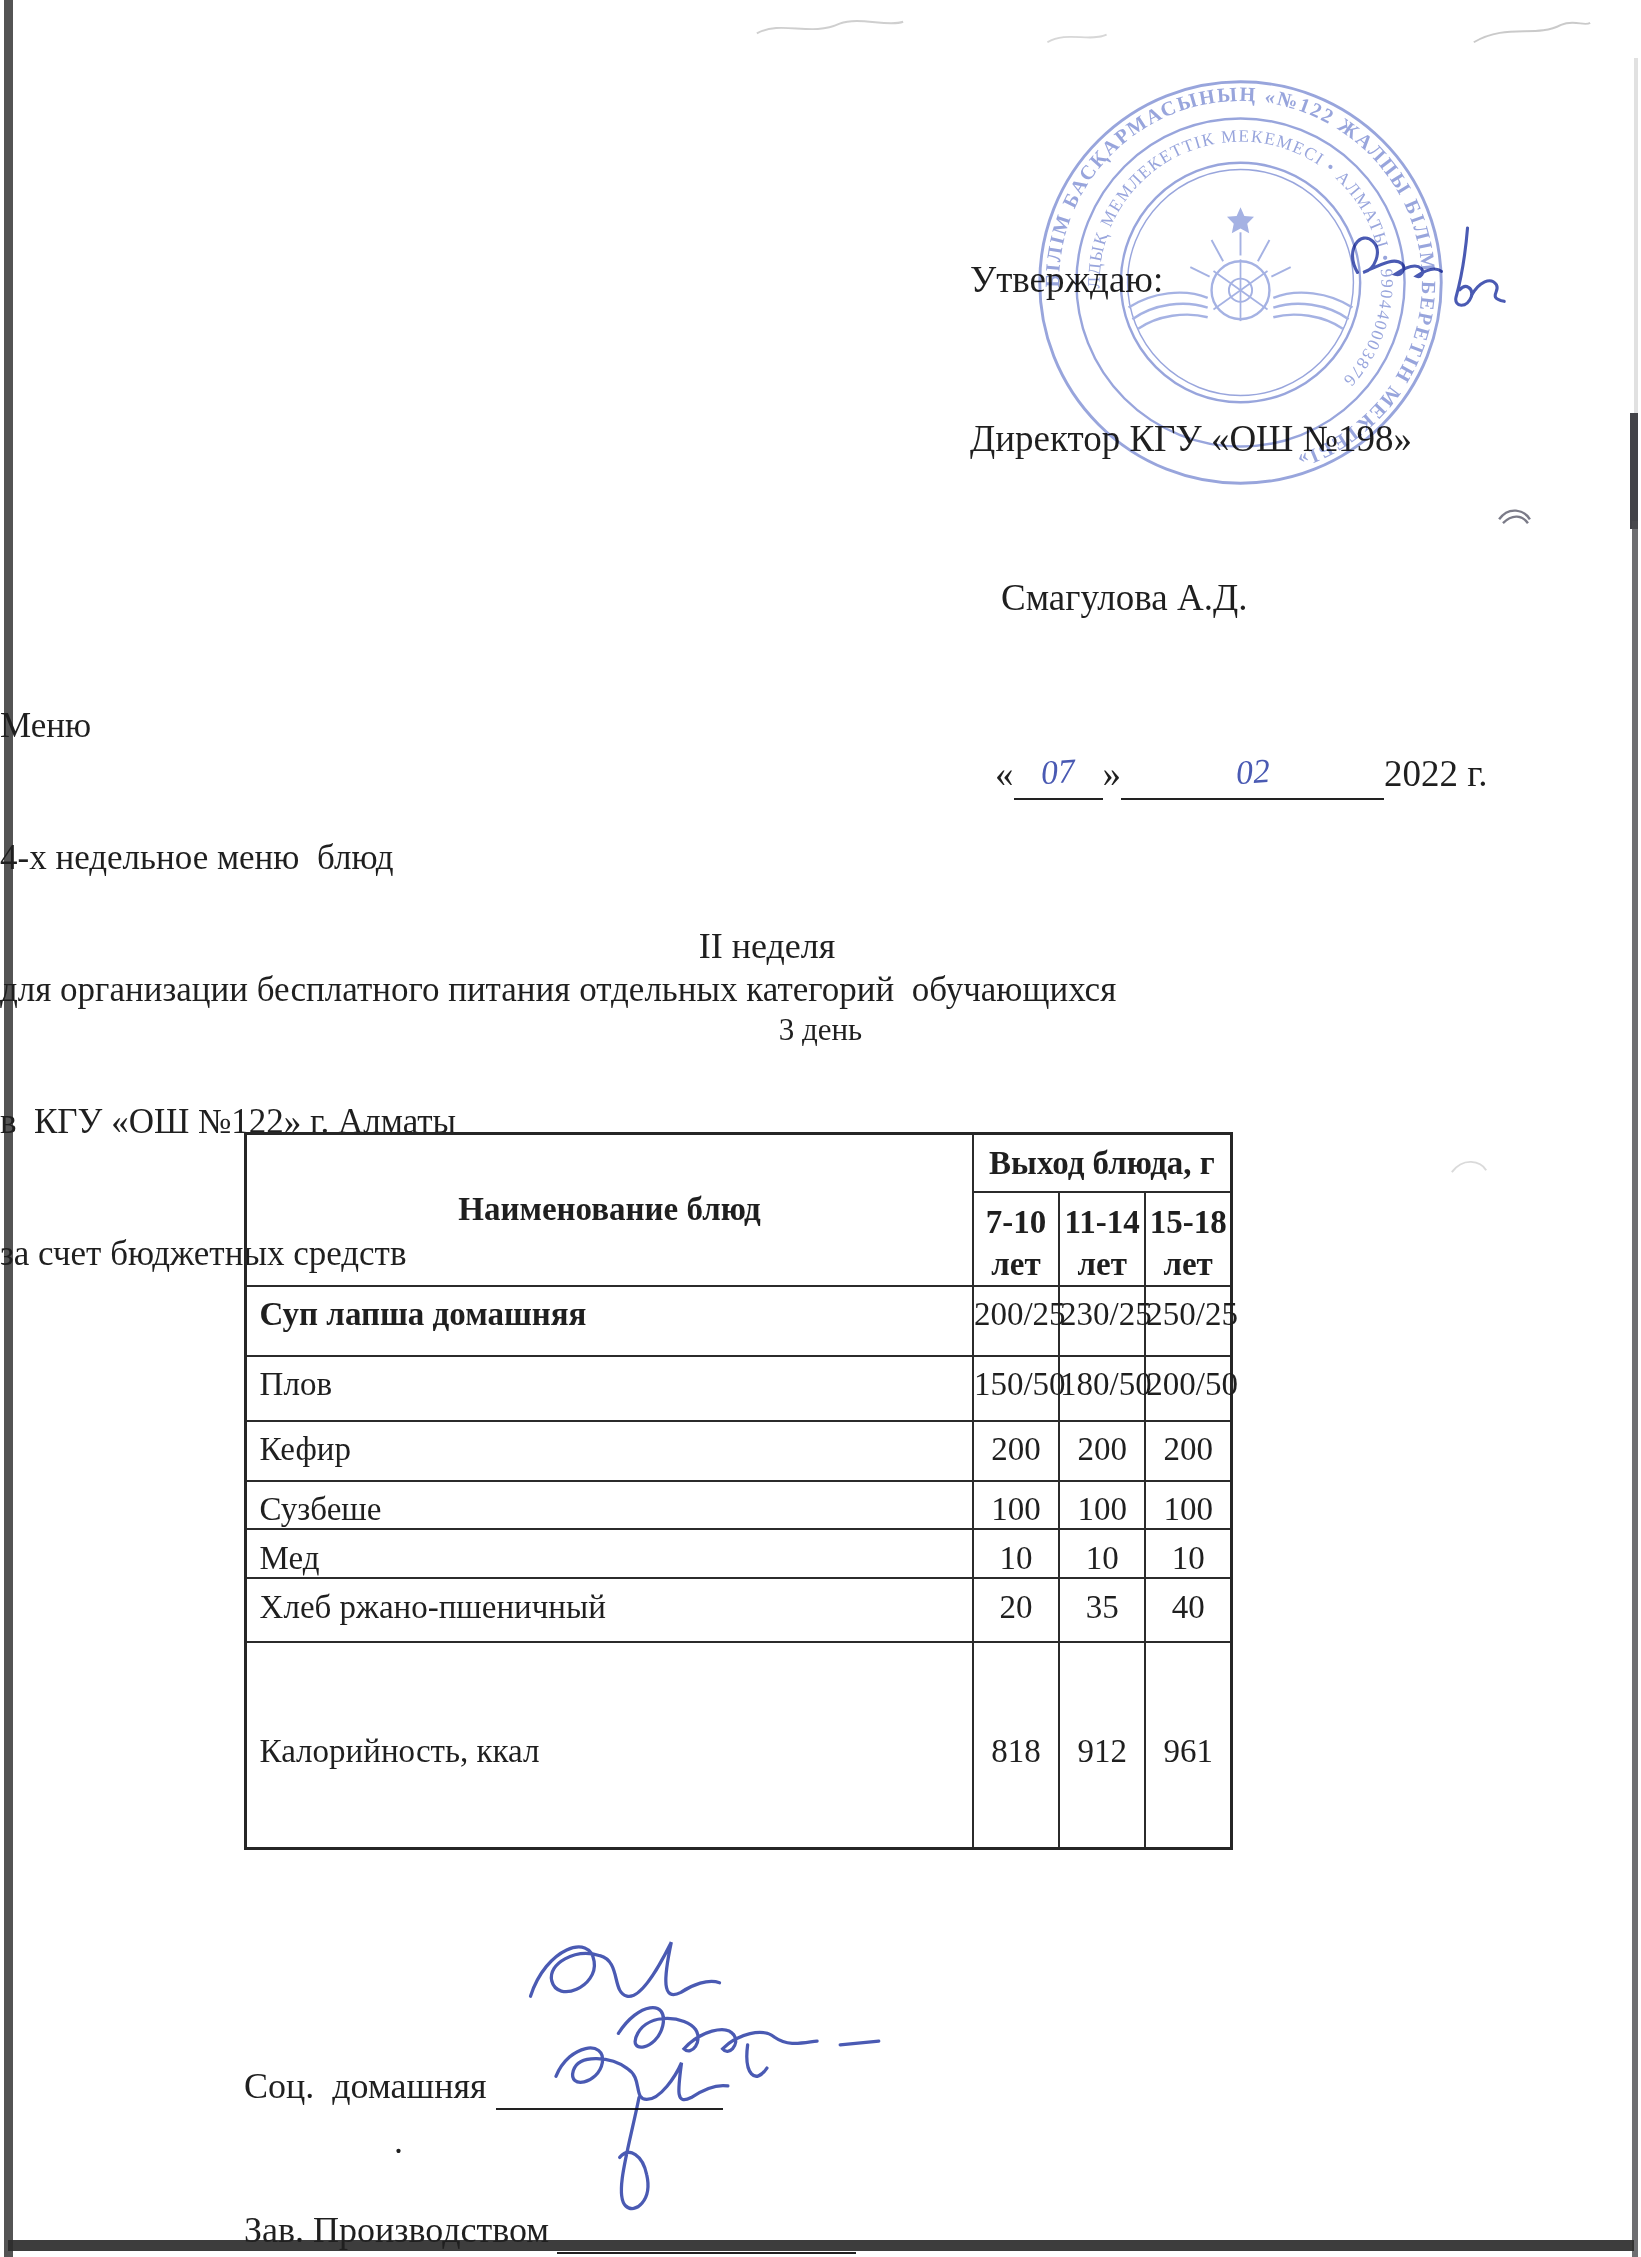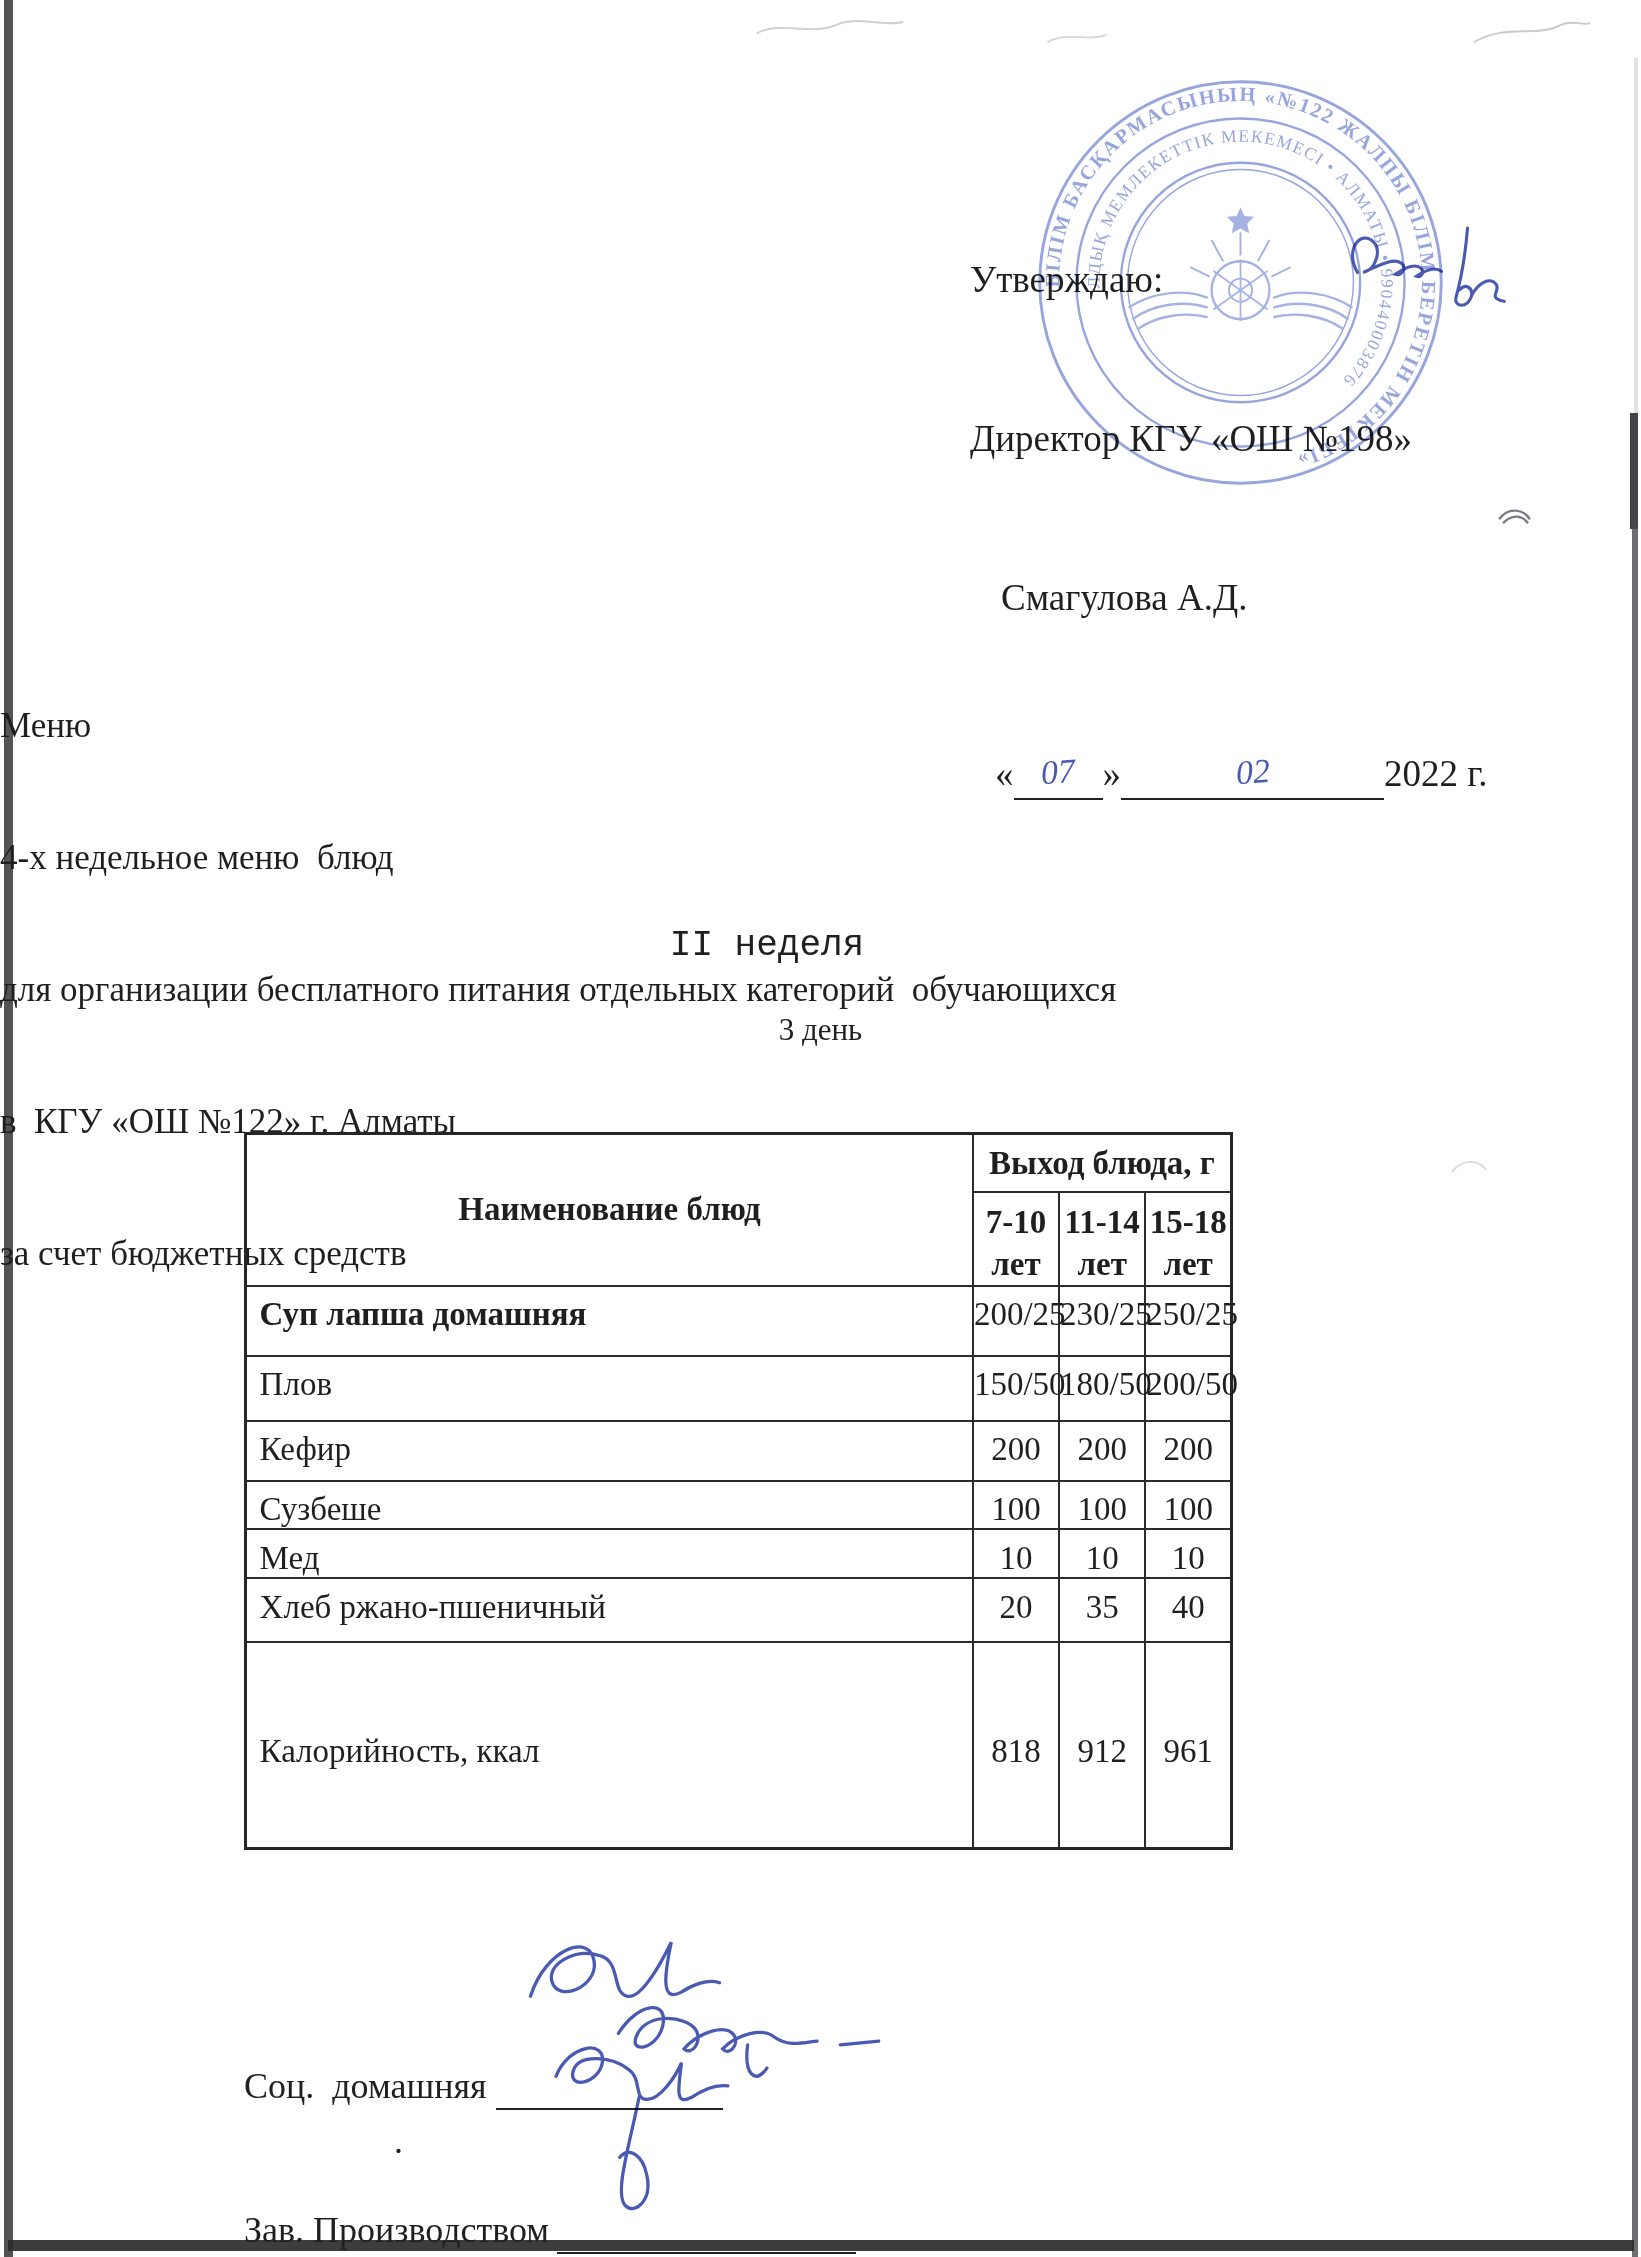--- a/index.html
+++ b/index.html
@@ -19,21 +19,21 @@
   
   .approval{left:970px;top:147px;font-size:37px;line-height:53px;white-space:pre;z-index:2;}
   .approval .indent{margin-left:31px;}
   .date-row{margin-top:13.5px;margin-left:25px;display:flex;align-items:flex-end;}
   .blank{display:inline-block;border-bottom:2.9px solid #222;text-align:center;}
   .b1{width:89px;}
   .b2{width:263px;}
   .hand{color:#4a5ab3;font-style:italic;font-size:34px;transform:rotate(-4deg);display:inline-block;}
   
   .title-block{left:0;top:616px;width:1641px;text-align:left;font-size:35px;line-height:44px;white-space:pre;z-index:2;}
-  .week{left:0;top:925px;width:1534px;text-align:center;font-size:36px;z-index:2;font-family:Liberation Mono, monospace;}
+  .week{left:0;top:925px;width:1534px;text-align:center;font-size:36px;z-index:2;}
   .day{left:0;top:1012px;width:1641px;text-align:center;font-size:31px;z-index:2;}
   
   .menu-table{left:244px;top:1132px;z-index:2;}
   table{border-collapse:collapse;table-layout:fixed;width:989px;font-size:33px;color:#1f1f1f;}
   td{border:2.4px solid #2b2b2b;padding:0;}
   table{border:3.4px solid #262626;}
   td.c1{width:390px;text-align:left;padding-left:12.6px;}
   td.c2{width:137px;text-align:center;}
   td.c3{width:149px;text-align:center;}
   td.c4{width:313px;text-align:center;}

